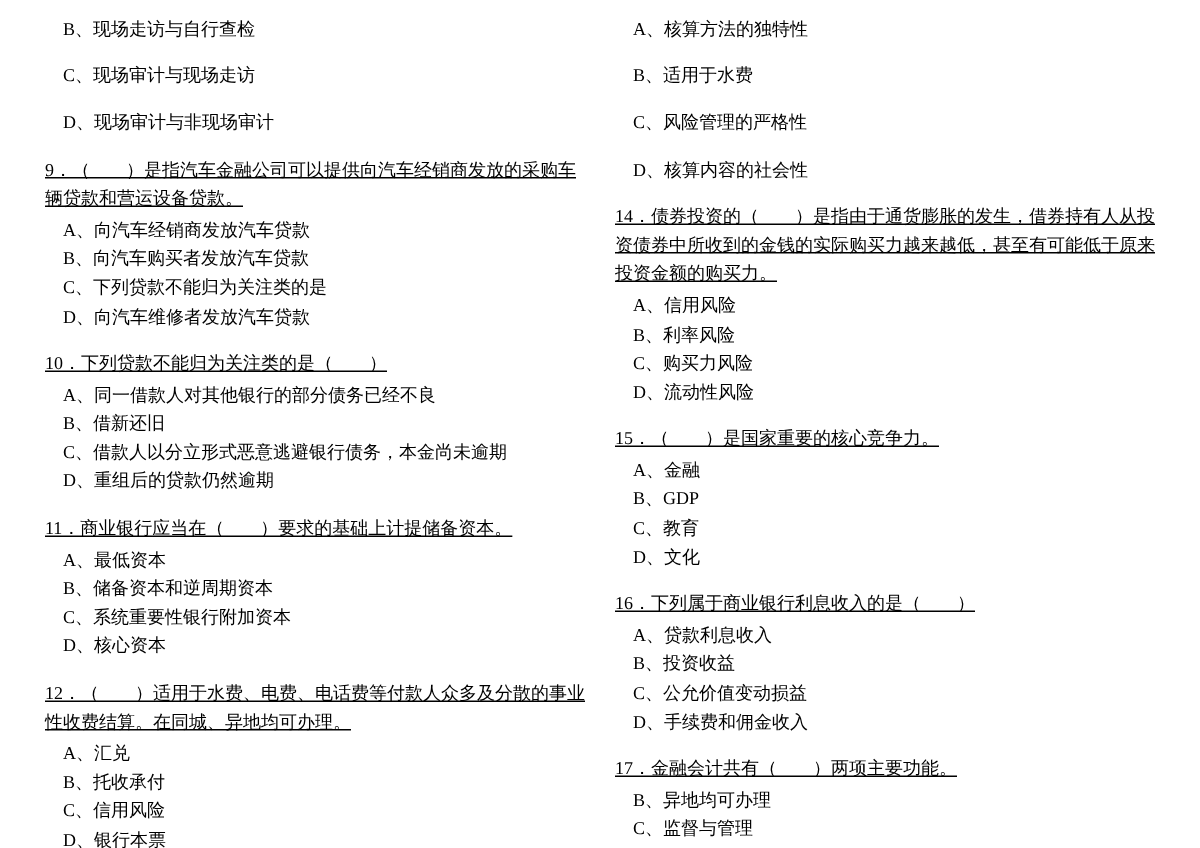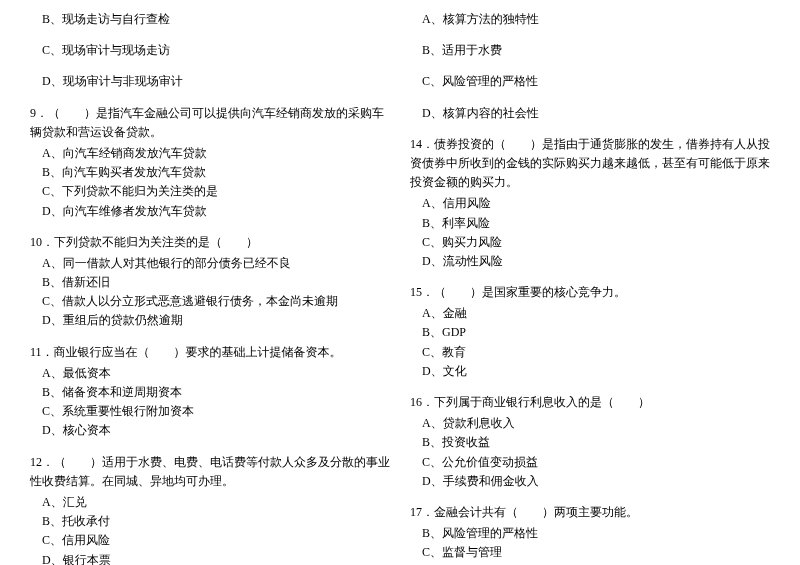--- a/index.html
+++ b/index.html
@@ -29,20 +29,21 @@
       display: flex;
       flex-direction: column;
       gap: 6px;
     }
     .question-block {
       margin-bottom: 6px;
     }
     .question-text {
       line-height: 1.6;
       margin-bottom: 2px;
+      text-decoration: underline;
     }
     .option {
       line-height: 1.6;
       padding-left: 12px;
     }
   </style>
 </head>
 <body>
 
 <div class="page-container">
@@ -126,21 +127,21 @@
       <div class="question-block">
         <div class="question-text">16．下列属于商业银行利息收入的是（　　）</div>
         <div class="option">A、贷款利息收入</div>
         <div class="option">B、投资收益</div>
         <div class="option">C、公允价值变动损益</div>
         <div class="option">D、手续费和佣金收入</div>
       </div>
 
       <div class="question-block">
         <div class="question-text">17．金融会计共有（　　）两项主要功能。</div>
-        <div class="option">B、风险管理的严格性</div>
+        <div class="option">B、异地均可办理</div>
         <div class="option">C、监督与管理</div>
 
       </div>
 
     </div>
   </div>
 
 </div>
 
 </body></html>

